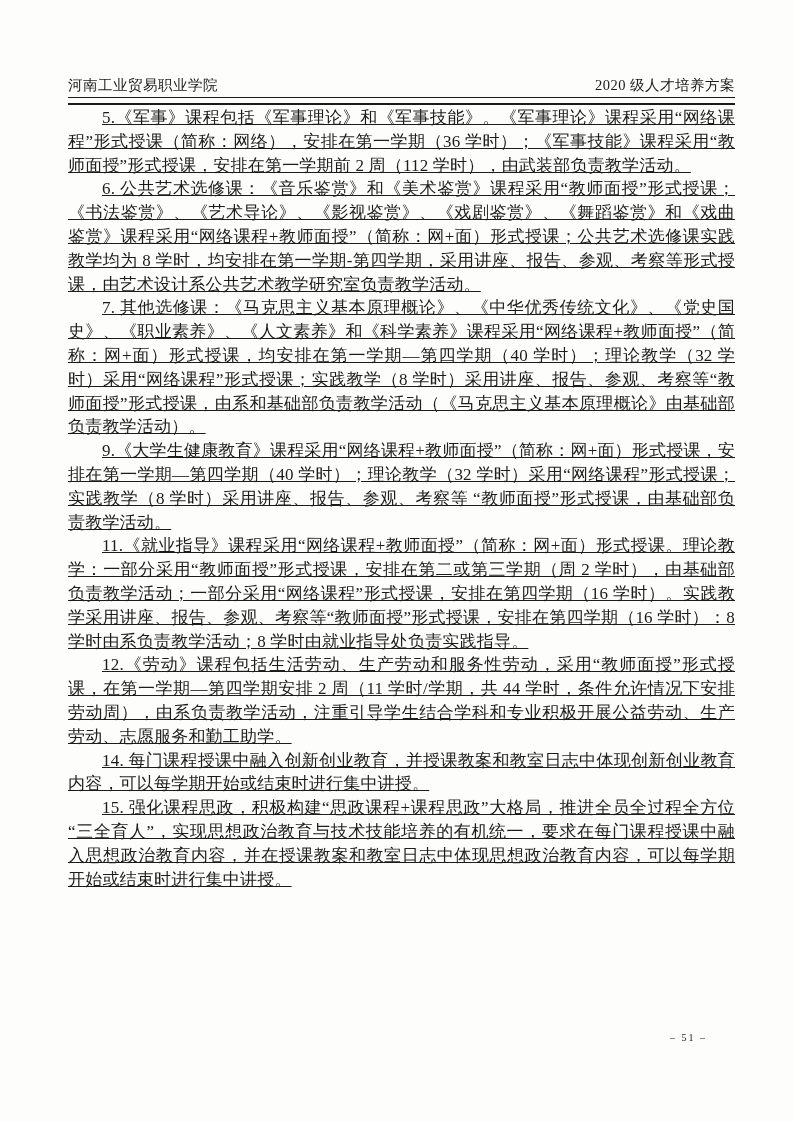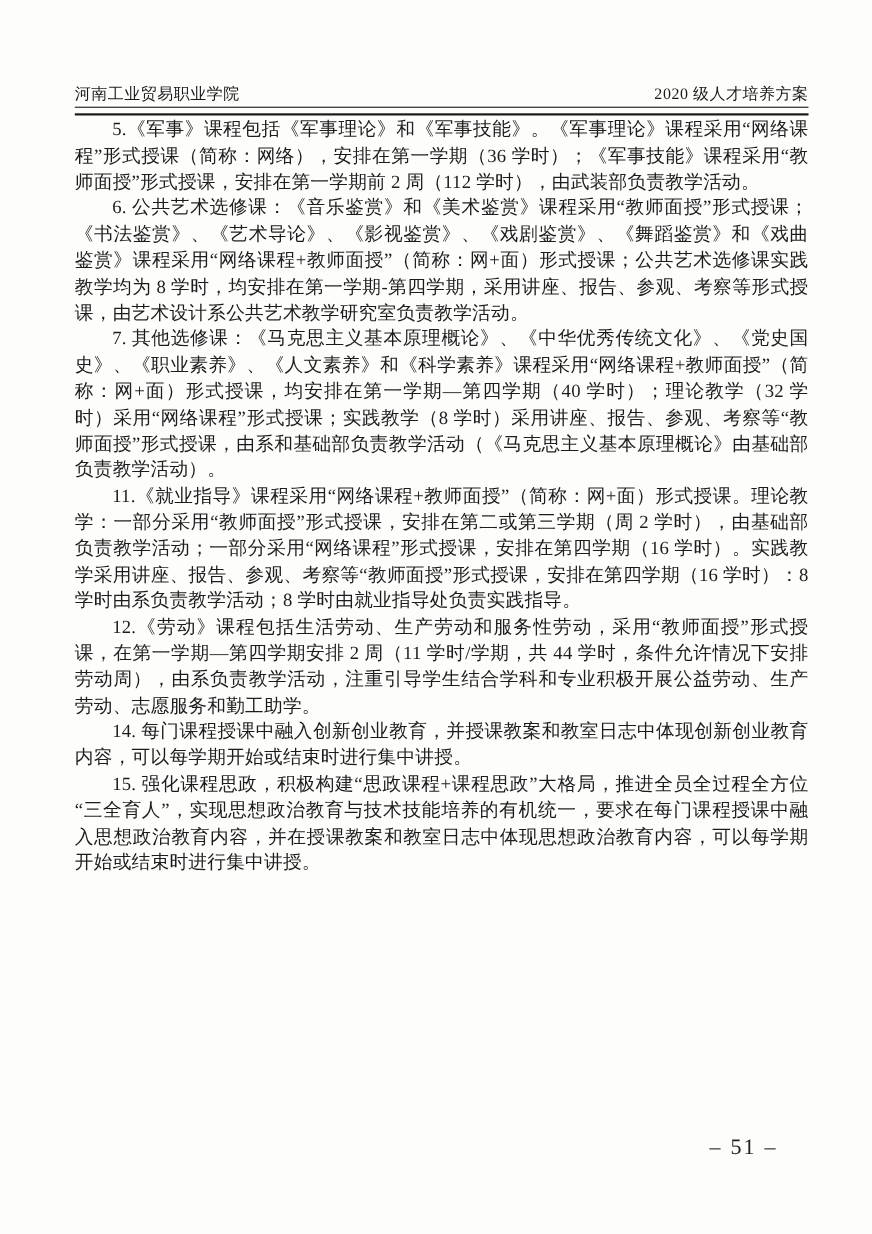--- a/index.html
+++ b/index.html
@@ -45,45 +45,47 @@
   }
   .content p {
     margin: 0;
     padding: 0;
     font-size: 17px;
     line-height: 23.8px;
     text-align: justify;
     text-indent: 2em;
     letter-spacing: 0.2px;
     word-break: break-all;
+    text-decoration: underline;
   }
   .footer {
     position: absolute;
     top: 1032px;
     right: 86px;
-    font-size: 20px;
+    font-size: 10px;
     letter-spacing: 2px;
     color: #222;
   }
 </style>
 </head>
 <body>
 
 <div class="page">
 
   <div class="header">
     <span>河南工业贸易职业学院</span>
     <span>2020 级人才培养方案</span>
   </div>
   <div class="header-rule"></div>
 
   <div class="content">
     <p>5.《军事》课程包括《军事理论》和《军事技能》。《军事理论》课程采用“网络课程”形式授课（简称：网络），安排在第一学期（36 学时）；《军事技能》课程采用“教师面授”形式授课，安排在第一学期前 2 周（112 学时），由武装部负责教学活动。</p>
     <p>6. 公共艺术选修课：《音乐鉴赏》和《美术鉴赏》课程采用“教师面授”形式授课；《书法鉴赏》、《艺术导论》、《影视鉴赏》、《戏剧鉴赏》、《舞蹈鉴赏》和《戏曲鉴赏》课程采用“网络课程+教师面授”（简称：网+面）形式授课；公共艺术选修课实践教学均为 8 学时，均安排在第一学期-第四学期，采用讲座、报告、参观、考察等形式授课，由艺术设计系公共艺术教学研究室负责教学活动。</p>
     <p>7. 其他选修课：《马克思主义基本原理概论》、《中华优秀传统文化》、《党史国史》、《职业素养》、《人文素养》和《科学素养》课程采用“网络课程+教师面授”（简称：网+面）形式授课，均安排在第一学期—第四学期（40 学时）；理论教学（32 学时）采用“网络课程”形式授课；实践教学（8 学时）采用讲座、报告、参观、考察等“教师面授”形式授课，由系和基础部负责教学活动（《马克思主义基本原理概论》由基础部负责教学活动）。</p>
+    <p>9.《大学生健康教育》课程采用“网络课程+教师面授”（简称：网+面）形式授课，安排在第一学期—第四学期（40 学时）；理论教学（32 学时）采用“网络课程”形式授课；实践教学（8 学时）采用讲座、报告、参观、考察等 “教师面授”形式授课，由基础部负责教学活动。</p>
     <p>11.《就业指导》课程采用“网络课程+教师面授”（简称：网+面）形式授课。理论教学：一部分采用“教师面授”形式授课，安排在第二或第三学期（周 2 学时），由基础部负责教学活动；一部分采用“网络课程”形式授课，安排在第四学期（16 学时）。实践教学采用讲座、报告、参观、考察等“教师面授”形式授课，安排在第四学期（16 学时）：8 学时由系负责教学活动；8 学时由就业指导处负责实践指导。</p>
     <p>12.《劳动》课程包括生活劳动、生产劳动和服务性劳动，采用“教师面授”形式授课，在第一学期—第四学期安排 2 周（11 学时/学期，共 44 学时，条件允许情况下安排劳动周），由系负责教学活动，注重引导学生结合学科和专业积极开展公益劳动、生产劳动、志愿服务和勤工助学。</p>
     <p>14. 每门课程授课中融入创新创业教育，并授课教案和教室日志中体现创新创业教育内容，可以每学期开始或结束时进行集中讲授。</p>
     <p>15. 强化课程思政，积极构建“思政课程+课程思政”大格局，推进全员全过程全方位“三全育人”，实现思想政治教育与技术技能培养的有机统一，要求在每门课程授课中融入思想政治教育内容，并在授课教案和教室日志中体现思想政治教育内容，可以每学期开始或结束时进行集中讲授。</p>
   </div>
 
   <div class="footer">– 51 –</div>
 
 </div>
 

